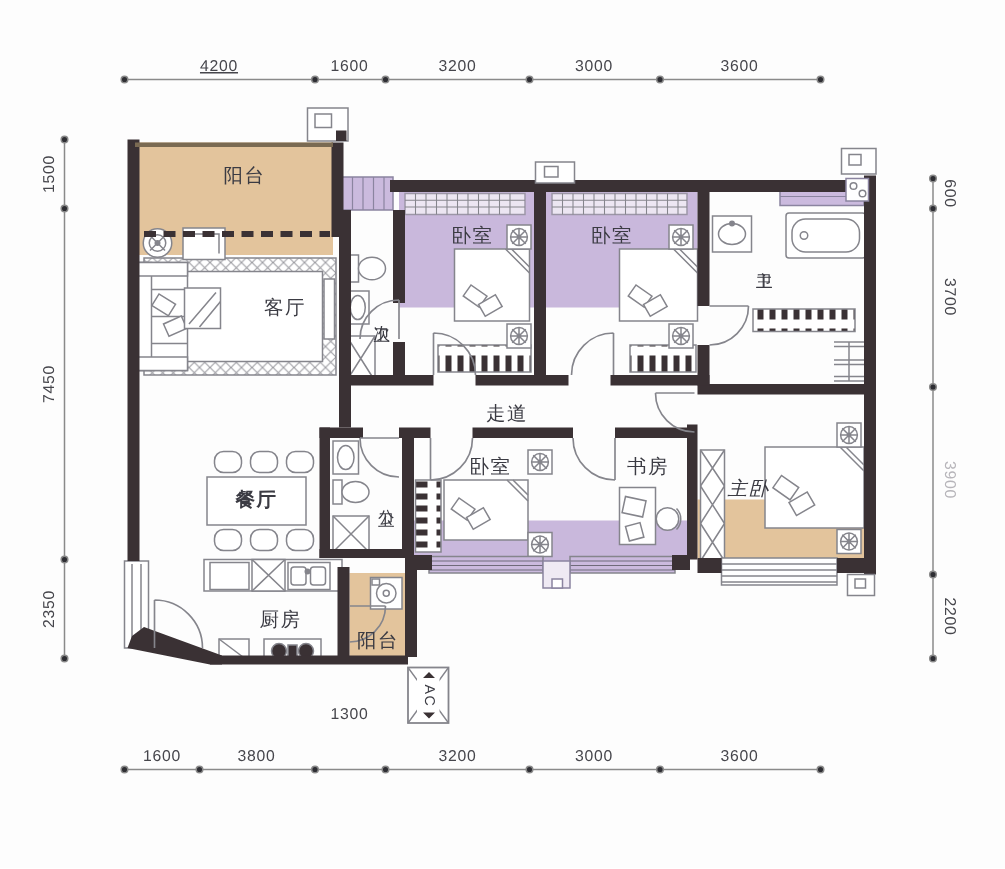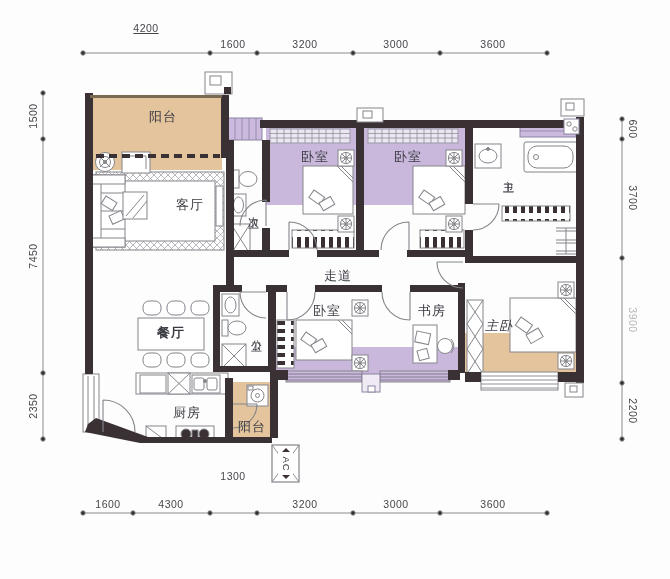--- a/index.html
+++ b/index.html
@@ -351,28 +351,28 @@
 <div class="lbl" style="left:338px;top:276px;">走道</div>
 <div class="lbl" style="left:171px;top:333px;font-weight:bold;">餐厅</div>
 <div class="lbl-v" style="left:256px;top:333px;">公卫</div>
 <div class="lbl" style="left:327px;top:311px;">卧室</div>
 <div class="lbl" style="left:432px;top:311px;font-family:Liberation Serif, serif;">书房</div>
 <div class="lbl" style="left:499px;top:326px;font-style:italic;">主卧</div>
 <div class="lbl" style="left:187px;top:413px;text-align:right;">厨房</div>
 <div class="lbl" style="left:252px;top:427px;">阳台</div>
 <div class="ac-lbl" style="left:286px;top:464px;">AC</div>
 
-<div class="dim" style="left:146px;top:28px;text-decoration:underline;">4200</div>
+<div class="dim" style="left:146px;top:44px;text-decoration:underline;">4200</div>
 <div class="dim" style="left:233px;top:44px;">1600</div>
 <div class="dim" style="left:305px;top:44px;">3200</div>
 <div class="dim" style="left:396px;top:44px;">3000</div>
 <div class="dim" style="left:493px;top:44px;">3600</div>
 
 <div class="dim" style="left:108px;top:504px;">1600</div>
-<div class="dim" style="left:171px;top:504px;">4300</div>
+<div class="dim" style="left:171px;top:504px;">3800</div>
 <div class="dim" style="left:233px;top:476px;">1300</div>
 <div class="dim" style="left:305px;top:504px;">3200</div>
 <div class="dim" style="left:396px;top:504px;">3000</div>
 <div class="dim" style="left:493px;top:504px;">3600</div>
 
 <div class="dim dim-l" style="left:33px;top:116px;">1500</div>
 <div class="dim dim-l" style="left:33px;top:256px;">7450</div>
 <div class="dim dim-l" style="left:33px;top:406px;">2350</div>
 
 <div class="dim dim-r" style="left:633px;top:129px;">600</div>

